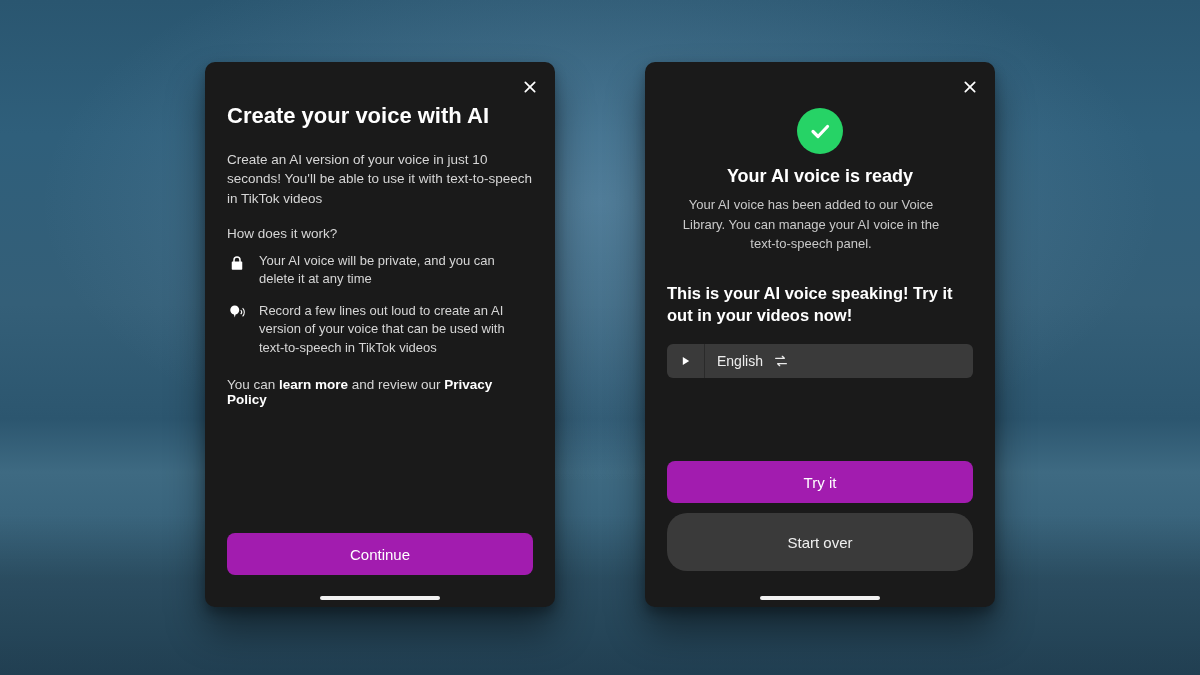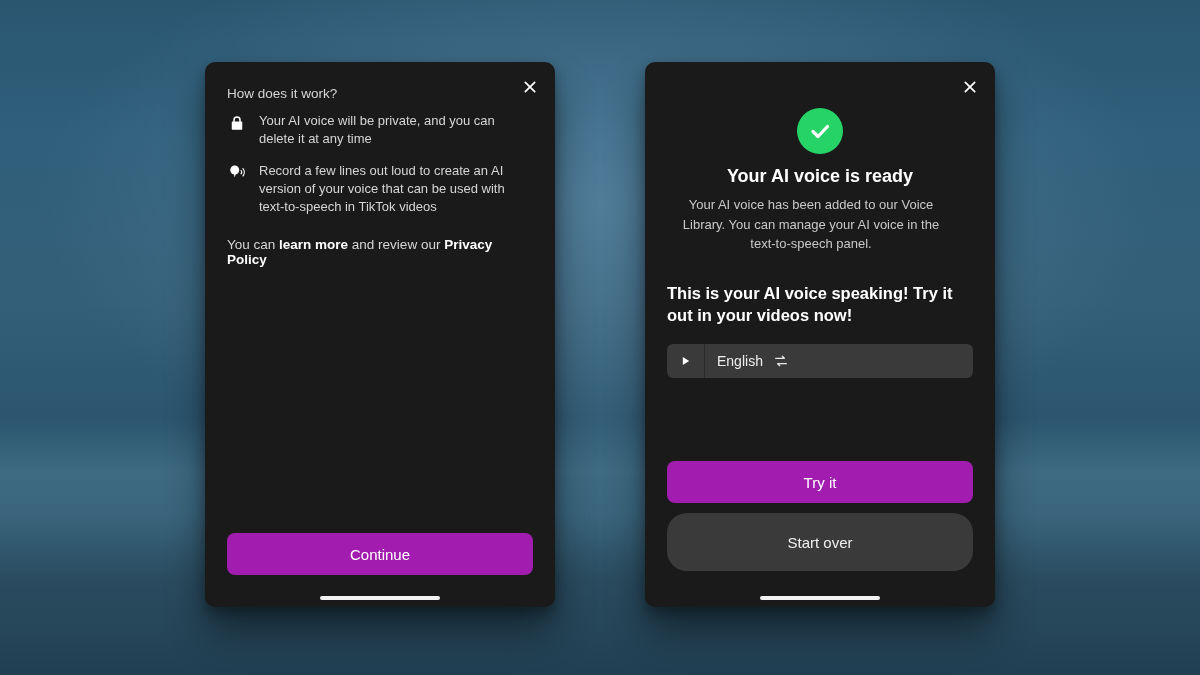--- a/index.html
+++ b/index.html
@@ -121,21 +121,23 @@
 
 <div class="stage">
 
   <div class="panel">
     <div class="close-btn">
       <svg viewBox="0 0 24 24">
           <path d="M5 5 L19 19 M19 5 L5 19" stroke="currentColor" stroke-width="2.6" stroke-linecap="round"></path>
         </svg>
     </div>
 
-
+    <div class="title-left">Create your voice with AI</div>
+
+    <div class="body-text">Create an AI version of your voice in just 10 seconds! You'll be able to use it with text-to-speech in TikTok videos</div>
     <div class="body-text howq">How does it work?</div>
 
     <div class="feature-row">
       <div class="feature-icon">
         <svg viewBox="0 0 24 24">
             <path fill="currentColor" d="M7 10V8a5 5 0 0 1 10 0v2h1a1 1 0 0 1 1 1v9a1 1 0 0 1-1 1H6a1 1 0 0 1-1-1v-9a1 1 0 0 1 1-1h1zm2 0h6V8a3 3 0 0 0-6 0v2z"></path>
           </svg>
       </div>
       <div class="feature-text">Your AI voice will be private, and you can delete it at any time</div>
     </div>

